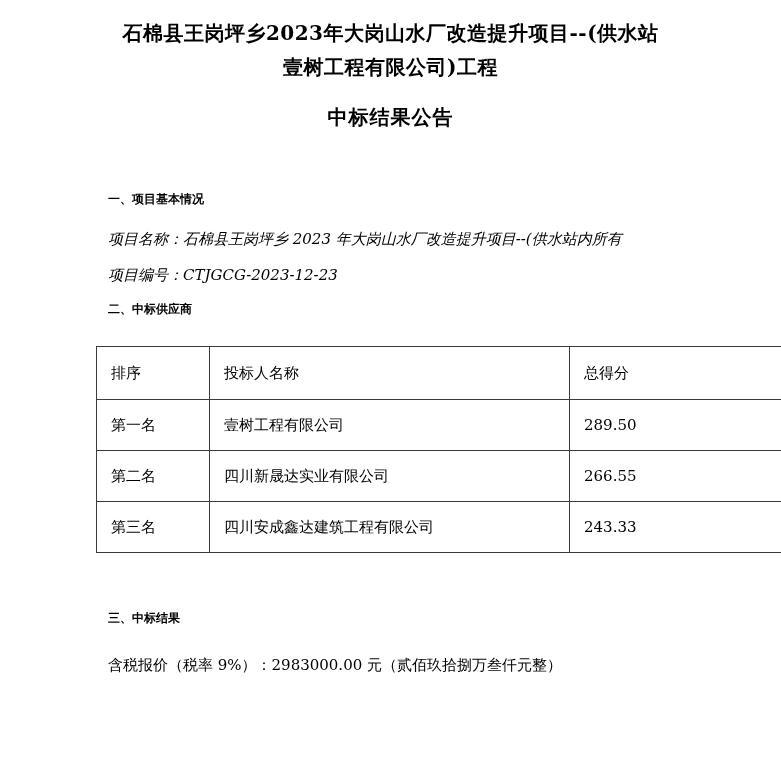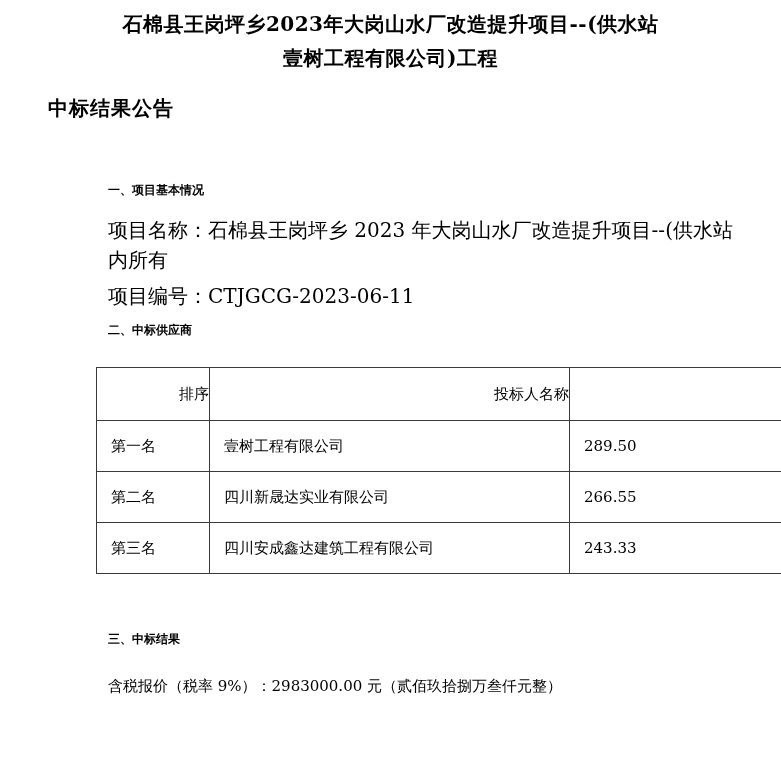--- a/index.html
+++ b/index.html
@@ -12,48 +12,50 @@
     height: 765px;
     font-family: "DejaVu Serif", "Liberation Serif", serif;
     color: #000000;
     overflow: hidden;
   }
   .page {
     position: relative;
     width: 781px;
     height: 765px;
     box-sizing: border-box;
-    padding: 1px 48px 0 48px;
+    padding: 10px 48px 0 48px;
   }
   .doc-title {
     text-align: center;
     font-size: 20px;
     font-weight: bold;
     line-height: 34px;
     letter-spacing: 0.5px;
     margin: 6px 24px 0 24px;
   }
   .doc-subtitle {
+    text-align: center;
     font-size: 20px;
     font-weight: bold;
     line-height: 34px;
     margin-top: 16px;
     letter-spacing: 1px;
   }
   .section-heading {
     font-size: 12px;
     font-weight: bold;
     margin: 0 0 0 60px;
     line-height: 26px;
   }
   .para {
-    font-size: 20px;
+    font-size: 15px;
     line-height: 30px;
     margin: 0 0 0 60px;
     text-indent: 0;
+    font-style: italic;
   }
   .para .indent-line {
     display: block;
   }
   .spacer-lg { height: 52px; }
   .spacer-md { height: 24px; }
   .spacer-sm { height: 12px; }
   .spacer-xs { height: 6px; }
 
   table.result-table {
@@ -66,21 +68,20 @@
     border: 1px solid #3a3a3a;
     font-size: 15px;
     text-align: left;
     padding: 0 0 0 14px;
     height: 50px;
     font-weight: normal;
     vertical-align: middle;
   }
   table.result-table th {
     height: 52px;
-    text-align: right;
   }
   .col-rank { width: 98px; }
   .col-name { width: 345px; }
   .col-score { width: 242px; }
 
   .tail-para {
     font-size: 15px;
     line-height: 32px;
     margin: 0 0 0 60px;
   }
@@ -102,21 +103,21 @@
   <div class="section-heading">一、项目基本情况</div>
 
   <div class="spacer-sm"></div>
 
   <div class="para">
     <span class="indent-line">项目名称：石棉县王岗坪乡 2023 年大岗山水厂改造提升项目--(供水站内所有</span>
   </div>
 
   <div class="spacer-xs"></div>
 
-  <div class="para">项目编号：CTJGCG-2023-06-11</div>
+  <div class="para">项目编号：CTJGCG-2023-12-23</div>
 
   <div class="spacer-xs"></div>
 
   <div class="section-heading">二、中标供应商</div>
 
   <div class="spacer-md"></div>
 
   <table class="result-table">
     <thead>
       <tr>

